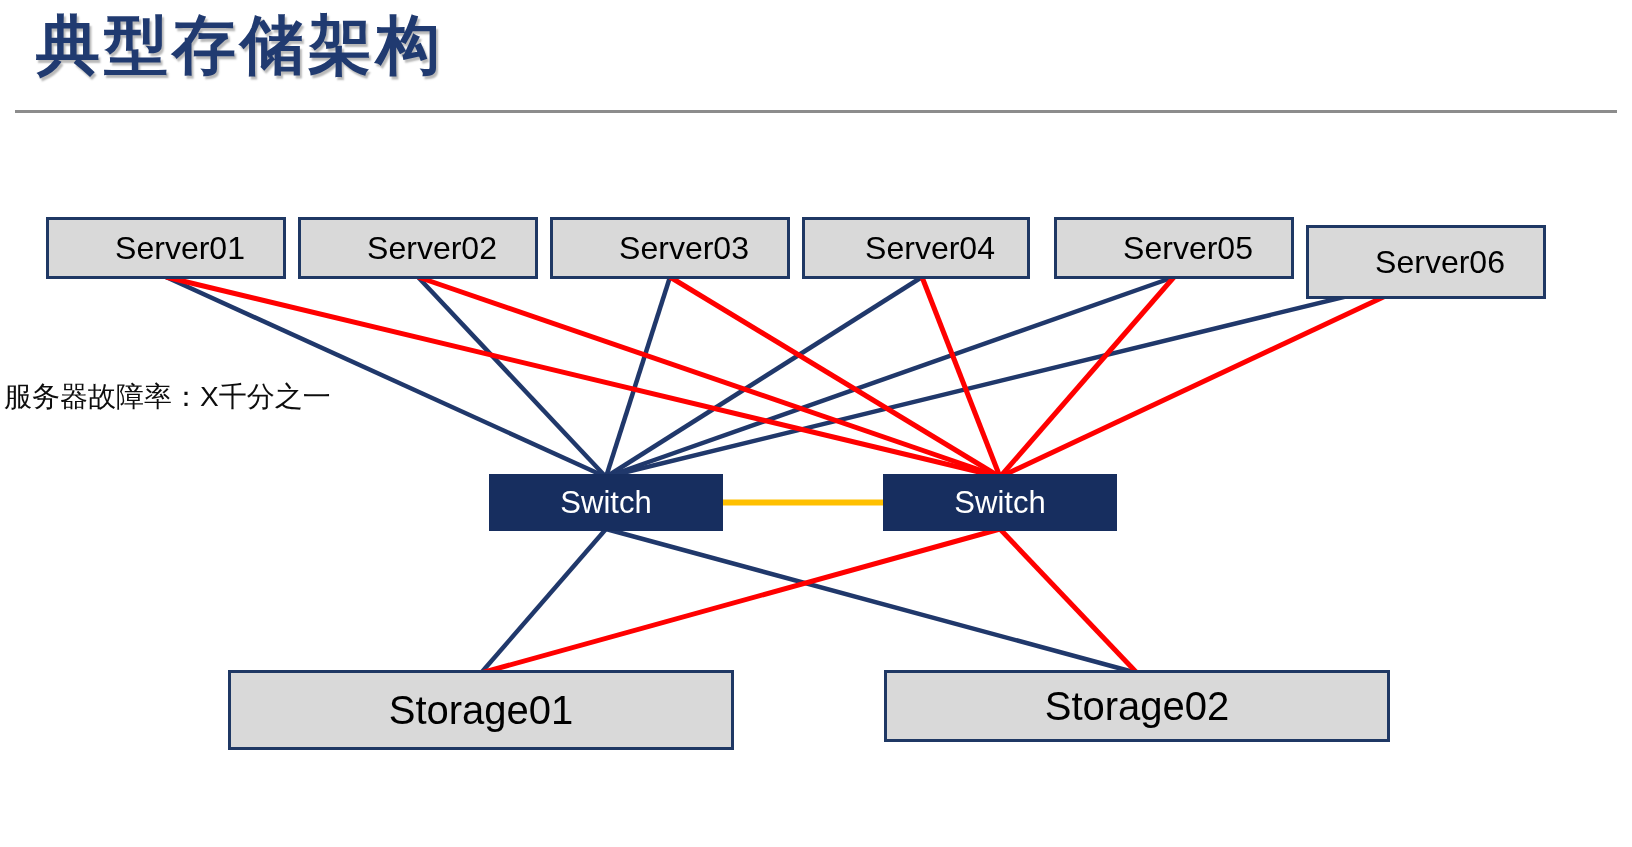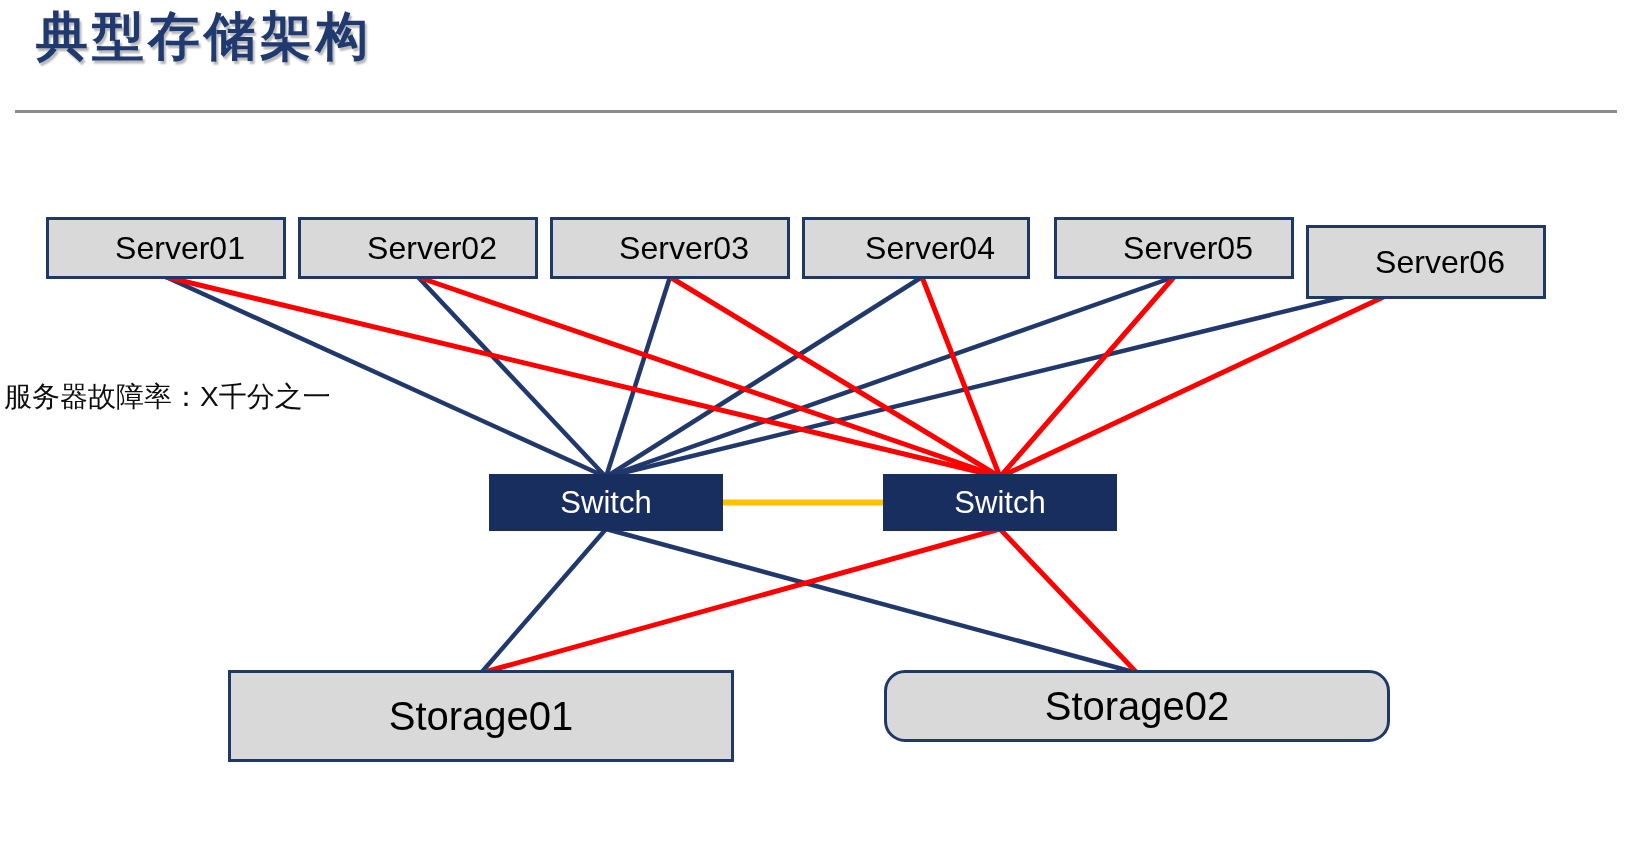--- a/index.html
+++ b/index.html
@@ -2,21 +2,21 @@
 <html style="--node-fill: #D9D9D9; --node-border: #1F3864; --switch-fill: #172E5F; --title-color: #203A70; --divider-color: #8C8C8C;"><head>
 <meta charset="utf-8">
 <style>
   html,body{margin:0;padding:0;background:#fff;}
   .stage{
     position:relative;width:1632px;height:847px;background:#fff;overflow:hidden;
     font-family:"Liberation Sans","DejaVu Sans",sans-serif;
   }
   .page-title{
     position:absolute;left:36px;top:2px;margin:0;
-    font-size:52px;font-weight:bold;letter-spacing:4px;
+    font-size:64px;font-weight:bold;letter-spacing:4px;
     color:var(--title-color);
     text-shadow:2px 3px 2px rgba(0,0,0,0.28);
     white-space:nowrap;
   }
   .title-divider{
     position:absolute;left:15px;top:110px;width:1602px;height:3px;
     background:var(--divider-color);
   }
   .links-svg{position:absolute;left:0;top:0;}
   .node{
@@ -73,22 +73,22 @@
 
   <div id="nodes-layer">
       <div class="node server" style="left: 46px; top: 217px; width: 240px; height: 62px;">Server01</div>
       <div class="node server" style="left: 298px; top: 217px; width: 240px; height: 62px;">Server02</div>
       <div class="node server" style="left: 550px; top: 217px; width: 240px; height: 62px;">Server03</div>
       <div class="node server" style="left: 802px; top: 217px; width: 228px; height: 62px;">Server04</div>
       <div class="node server" style="left: 1054px; top: 217px; width: 240px; height: 62px;">Server05</div>
       <div class="node server" style="left: 1306px; top: 217px; width: 240px; height: 74px; margin-top: 8px;">Server06</div>
       <div class="node switch" style="left: 489px; top: 474px; width: 234px; height: 57px;">Switch</div>
       <div class="node switch" style="left: 883px; top: 474px; width: 234px; height: 57px;">Switch</div>
-      <div class="node storage" style="left: 228px; top: 670px; width: 506px; height: 92px;">Storage01</div>
-      <div class="node storage" style="left: 884px; top: 670px; width: 506px; height: 72px; border-radius: 21px;">Storage02</div>
+      <div class="node storage" style="left: 228px; top: 670px; width: 506px; height: 80px;">Storage01</div>
+      <div class="node storage" style="left: 884px; top: 670px; width: 506px; height: 72px;">Storage02</div>
     </div>
 
   <div class="note note-server">服务器故障率：X千分之一</div>
 
 
   <div class="cluster-note">
   </div>
 
 </div>
 

